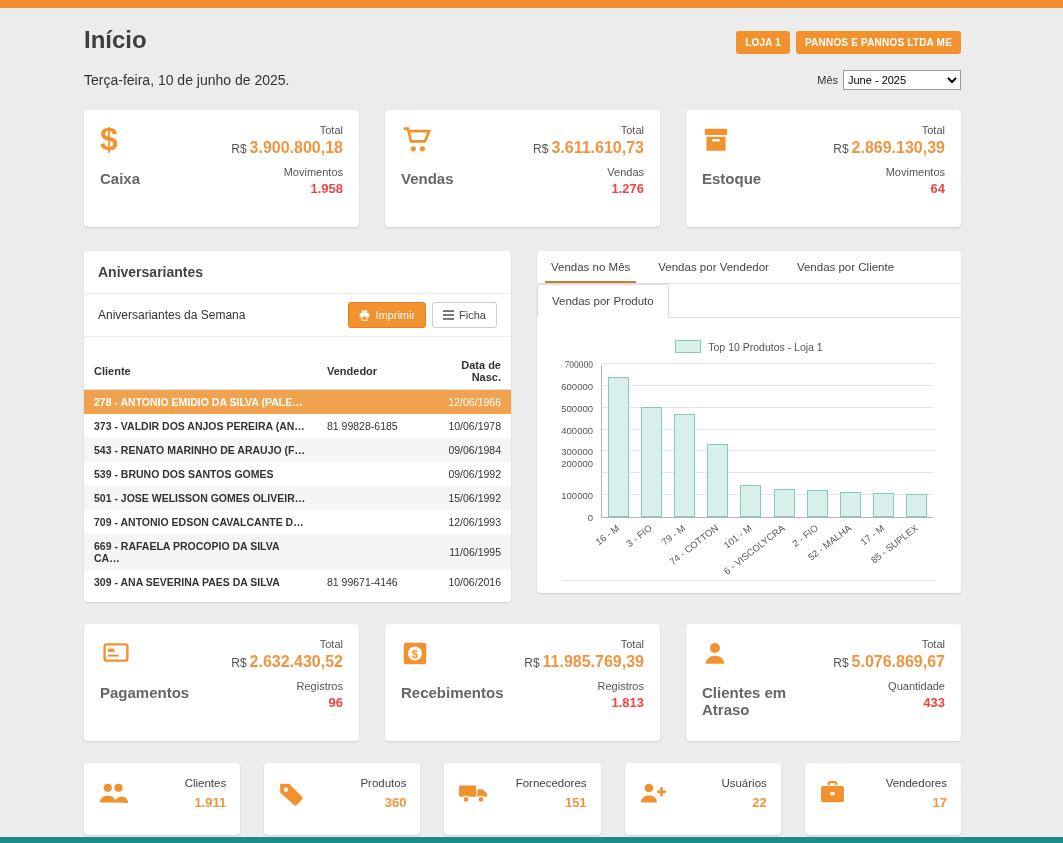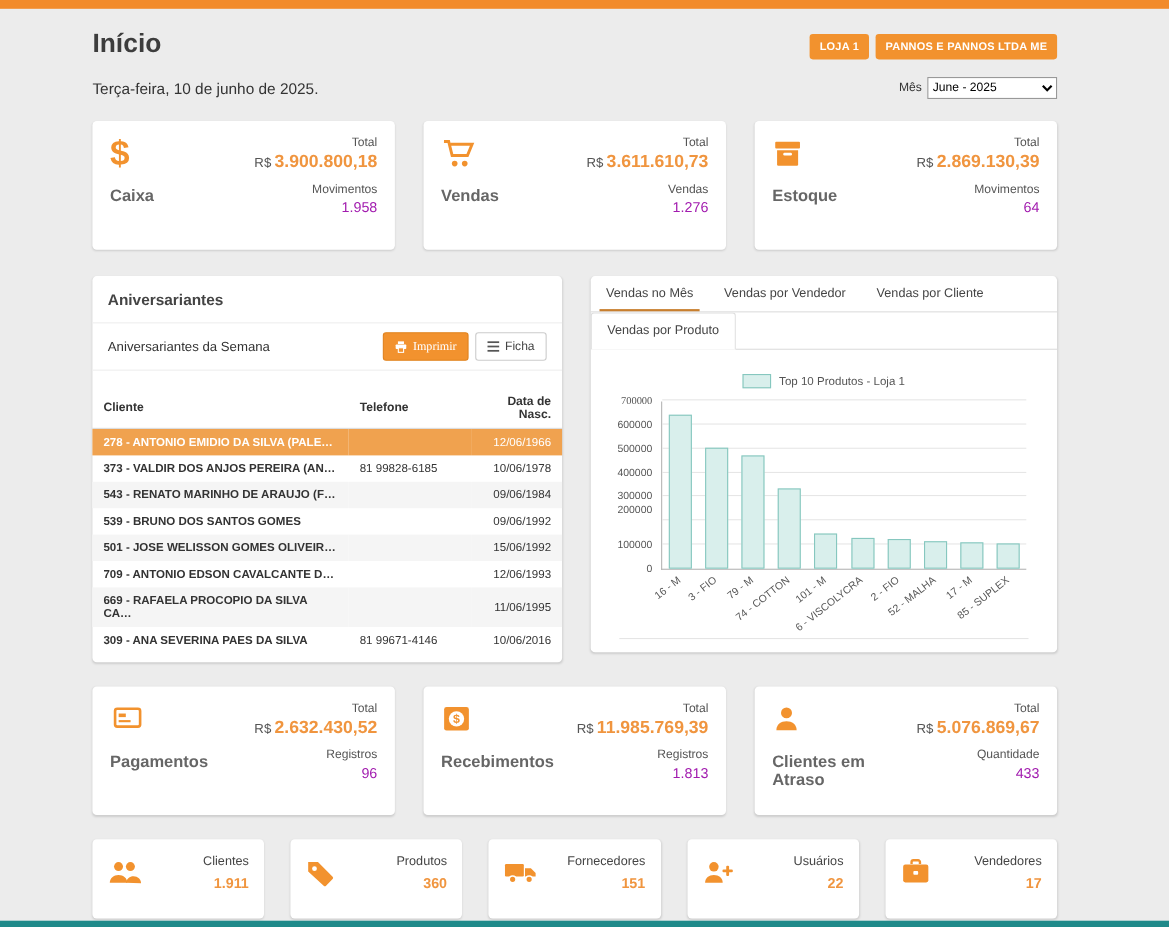--- a/index.html
+++ b/index.html
@@ -23,32 +23,32 @@
   .stat-card{flex:1;background:#fff;border-radius:4px;box-shadow:0 1px 2px rgba(0,0,0,.13);padding:14px 16px;height:117px;display:flex;justify-content:space-between}
   .stat-left{display:flex;flex-direction:column;align-items:flex-start}
   .stat-icon{color:#f2922e;height:30px;display:flex;align-items:center}
   .dollar-glyph{font-size:32px;font-weight:bold;color:#f2922e;line-height:1}
   .stat-title{font-size:15px;font-weight:bold;color:#666;margin-top:16px}
   .stat-right{display:flex;flex-direction:column;align-items:flex-end}
   .stat-label{font-size:11px;color:#555}
   .stat-label.second{margin-top:9px}
   .stat-value{font-size:16px;font-weight:bold;color:#f0953f;margin-top:3px}
   .stat-value .cur{font-size:12px;font-weight:normal;color:#555;margin-right:3px}
-  .stat-count{font-size:13px;font-weight:normal;color:#a21caf;margin-top:3px}
+  .stat-count{font-size:13px;font-weight:bold;color:#ef4444;margin-top:3px}
 
   .panels-row{display:flex;gap:26px;margin-top:24px;align-items:flex-start}
   .panel{background:#fff;border-radius:4px;box-shadow:0 1px 2px rgba(0,0,0,.13)}
   .bday-panel{width:427px;padding-bottom:8px}
   .chart-panel{flex:1;padding-bottom:12px}
 
   .bday-header{font-size:14px;font-weight:bold;color:#444;padding:13px 14px;border-bottom:1px solid #eee}
   .bday-toolbar{display:flex;justify-content:space-between;align-items:center;padding:8px 14px;border-bottom:1px solid #eee}
   .bday-subtitle{font-size:12px;color:#333}
   .toolbar-buttons{display:flex;gap:6px}
-  .btn-imprimir{display:flex;align-items:center;gap:5px;background:#f2922e;color:#fff;font-size:11px;padding:6px 10px;border:1px solid #e0821e;border-radius:3px;cursor:pointer;font-family:Liberation Serif, serif}
+  .btn-imprimir{display:flex;align-items:center;gap:5px;background:#f2922e;color:#fff;font-size:11px;padding:6px 10px;border:1px solid #e0821e;border-radius:3px;cursor:pointer;font-family:Liberation Sans, sans-serif}
   .btn-ficha{display:flex;align-items:center;gap:5px;background:#fff;color:#444;font-size:11px;padding:6px 10px;border:1px solid #ccc;border-radius:3px;cursor:pointer;font-family:inherit}
 
   .bday-table{width:100%;border-collapse:collapse;margin-top:16px}
   .bday-table th{font-size:11px;color:#333;text-align:left;padding:6px 10px;border-bottom:1px solid #ddd}
   .bday-table th.right,.bday-table td.right{text-align:right}
   .bday-table td{padding:6px 10px;font-size:10.5px;color:#333}
   .bday-table td.cliente{font-weight:bold}
   .bday-table tbody tr:nth-child(odd) td{background:#f5f5f5}
   .bday-table tbody tr.hl td{background:#f0a24f;color:#fff}
   .col-tel{width:112px}
@@ -189,21 +189,21 @@
                 </svg>
               </span>
             <span>Ficha</span>
           </button>
         </div>
       </div>
       <table class="bday-table">
         <thead>
           <tr>
             <th>Cliente</th>
-            <th class="col-tel">Telefone</th>
+            <th class="col-tel">Vendedor</th>
             <th class="col-data right">Data de Nasc.</th>
           </tr>
         </thead>
         <tbody>
           <tr class="hl">
             <td class="cliente">278 - ANTONIO EMIDIO DA SILVA (PALE…</td>
             <td></td>
             <td class="right">12/06/1966</td>
           </tr>
           <tr>

